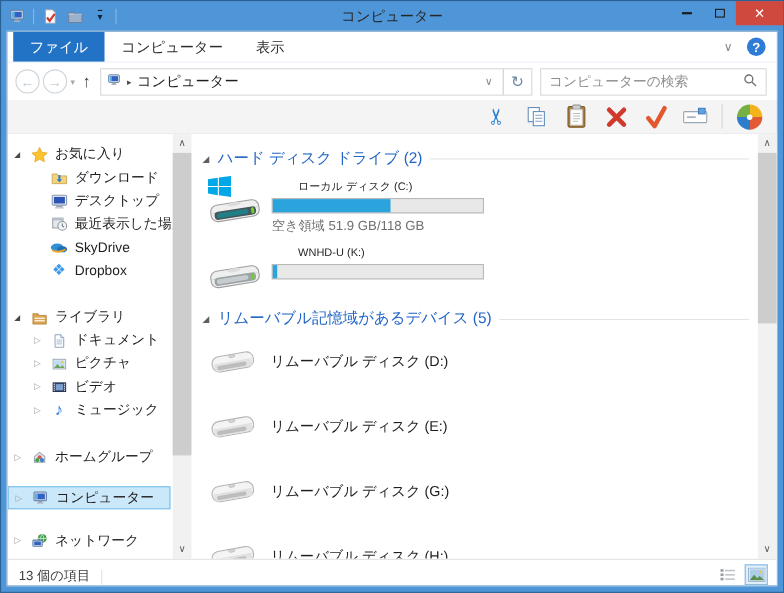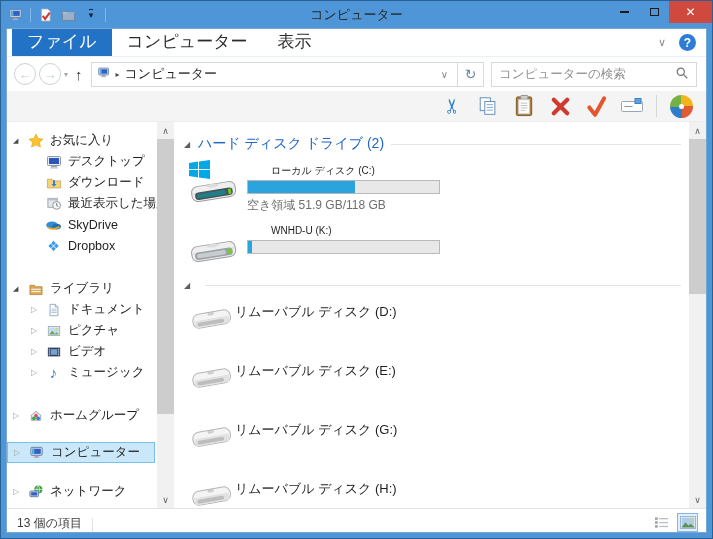--- a/index.html
+++ b/index.html
@@ -21,21 +21,21 @@
   .cap-min-glyph { width:9px; height:2px; background:#1b1b1b; }
   .cap-max-glyph { width:9px; height:8px; border:1px solid #1b1b1b; }
   .cap-close { width:43px; background:#d0493f; color:#fff; font-size:12px; font-weight:bold; }
 
   
   .app { flex:1; margin:0 5px 5px 5px; background:#fff; border:1px solid #78a6cf;
          display:flex; flex-direction:column; min-height:0; }
 
   
   .tabs-row { height:28px; flex:none; background:#fff; display:flex; align-items:stretch; padding-left:5px; border-bottom:1px solid #e9f0f8; }
-  .tab { padding:1px 15px; display:flex; font-size:17px; color:#2b2b2b; }
+  .tab { padding:1px 15px; display:flex; align-items:center; font-size:13px; color:#2b2b2b; }
   .tab-file { background:#2273c6; color:#fff; }
   .tabs-right { margin-left:auto; display:flex; align-items:center; gap:13px; padding-right:10px; }
   .ribbon-chevron { color:#8a8a8a; font-size:11px; }
   .help-btn { width:17px; height:17px; border-radius:50%; background:#2f7cd6; color:#fff; font-size:12px; font-weight:bold;
               display:flex; align-items:center; justify-content:center; }
 
   
   .addr-row { height:34px; flex:none; background:#fff; display:flex; align-items:center; padding:0 9px 0 7px; }
   .nav-circle { width:22px; height:22px; border-radius:50%; border:1px solid #ccd3d9; color:#c5ccd3;
                 display:flex; align-items:center; justify-content:center; font-size:13px; flex:none; }
@@ -98,21 +98,21 @@
 
   .drive-row { display:flex; gap:8px; margin:0 0 8px 5px; }
   .drive-icon { width:50px; height:46px; position:relative; flex:none; }
   .winlogo { position:absolute; top:-2px; left:0; }
   .drive-info { padding-top:0; }
   .drive-name { font-size:10px; line-height:17px;margin-left:24px; }
   .drive-bar { width:193px; height:14px; border:1px solid #b9b9b9; background:#e8e8e8; margin:1px 0 3px; }
   .drive-fill { height:100%; background:#2ba3dc; }
   .drive-free { font-size:12px; color:#6e6e6e; }
 
-  .device-row { display:flex; align-items:flex-start; gap:0; margin-left:5px; height:34px; margin-bottom:25px; }
+  .device-row { display:flex; align-items:center; gap:11px; margin-left:5px; height:34px; margin-bottom:25px; }
   .device-row.first { margin-top:13px; }
   .device-icon { width:46px; height:32px; flex:none; }
   .device-name { font-size:13px; }
 
   
   .statusbar { height:24px; flex:none; background:#fff; border-top:1px solid #e3e3e3; display:flex; align-items:flex-end; }
   .status-text { font-size:12px; color:#3c3c3c; padding:0 10px; }
   .status-sep { width:1px; height:14px; background:#e3e3e3; }
   .view-btns { margin-left:auto; display:flex; gap:5px; margin-right:8px; }
   .view-btn { width:21px; height:19px; display:flex; align-items:center; justify-content:center; border:1px solid transparent; }
@@ -272,39 +272,39 @@
           <span class="side-icon">
               <svg width="16" height="16" viewBox="0 0 16 16">
                 <path d="M8 1l2.2 4.5 4.8.6-3.5 3.3.9 4.7L8 11.8 3.6 14.1l.9-4.7L1 6.1l4.8-.6z" fill="#fcc22d" stroke="#e3a82a" stroke-width=".7"></path>
               </svg>
             </span>
           <span class="side-label">お気に入り</span>
         </div>
         <div class="side-item lvl1">
           <span class="expander"></span>
           <span class="side-icon">
+              <svg width="16" height="15" viewBox="0 0 16 16">
+                <path d="M1 4.5h5l1 1.8h8v7.5H1z" fill="#f3d37b" stroke="#caa24c" stroke-width=".8"></path>
+                <path d="M8 5.5v4.5" stroke="#2d7dd2" stroke-width="2"></path>
+                <path d="M5.4 9.5L8 12.6l2.6-3.1z" fill="#2d7dd2"></path>
+              </svg>
+            </span>
+          <span class="side-label">ダウンロード</span>
+        </div>
+        <div class="side-item lvl1">
+          <span class="expander"></span>
+          <span class="side-icon">
               <svg width="16" height="16" viewBox="0 0 16 16">
                 <rect x="1.5" y="2.5" width="13" height="9" rx="1" fill="#e8eef7" stroke="#8a97ad"></rect>
                 <rect x="3" y="4" width="10" height="6" fill="#2d55b8"></rect>
                 <rect x="5" y="11.8" width="6" height="1.5" fill="#9aa5b5"></rect>
                 <rect x="4" y="13.4" width="8" height="1.1" fill="#b7c0cc"></rect>
               </svg>
             </span>
           <span class="side-label">デスクトップ</span>
-        </div>
-        <div class="side-item lvl1">
-          <span class="expander"></span>
-          <span class="side-icon">
-              <svg width="16" height="15" viewBox="0 0 16 16">
-                <path d="M1 4.5h5l1 1.8h8v7.5H1z" fill="#f3d37b" stroke="#caa24c" stroke-width=".8"></path>
-                <path d="M8 5.5v4.5" stroke="#2d7dd2" stroke-width="2"></path>
-                <path d="M5.4 9.5L8 12.6l2.6-3.1z" fill="#2d7dd2"></path>
-              </svg>
-            </span>
-          <span class="side-label">ダウンロード</span>
         </div>
         <div class="side-item lvl1">
           <span class="expander"></span>
           <span class="side-icon">
               <svg width="16" height="15" viewBox="0 0 16 16">
                 <rect x="1.5" y="2.5" width="10" height="9.5" fill="#e4e8ed" stroke="#9aa0a8"></rect>
                 <rect x="1.5" y="2.5" width="10" height="2.2" fill="#b9bfc7"></rect>
                 <circle cx="10.8" cy="10" r="4.2" fill="#f2f4f6" stroke="#8f969e"></circle>
                 <path d="M10.8 7.6v2.5l1.7 1.1" stroke="#6d747c" fill="none"></path>
               </svg>
@@ -490,20 +490,21 @@
           <div class="drive-info">
             <div class="drive-name">WNHD-U (K:)</div>
             <div class="drive-bar">
                 <div class="drive-fill" style="width: 2%;"></div>
               </div>
           </div>
         </div>
 
         <div class="group-hdr" style="margin-top:13px">
           <span class="grp-exp">◢</span>
+          <span class="grp-title">リムーバブル記憶域があるデバイス (5)</span>
           <span class="grp-line"></span>
         </div>
 
         <div class="device-row first">
           <span class="device-icon"><svg width="46" height="32" viewBox="0 0 46 32">
                 <g transform="rotate(-10 23 18)">
                   <rect x="4" y="9" width="38" height="14" rx="6.5" fill="#f4f4f4" stroke="#b5b5b5"></rect>
                   <path d="M5 16h36" stroke="#dedede"></path>
                   <rect x="5.5" y="16" width="35" height="6.5" rx="3" fill="#e2e2e2"></rect>
                   <rect x="8" y="17.5" width="27" height="3.8" rx="1.8" fill="#bdbdbd"></rect>

